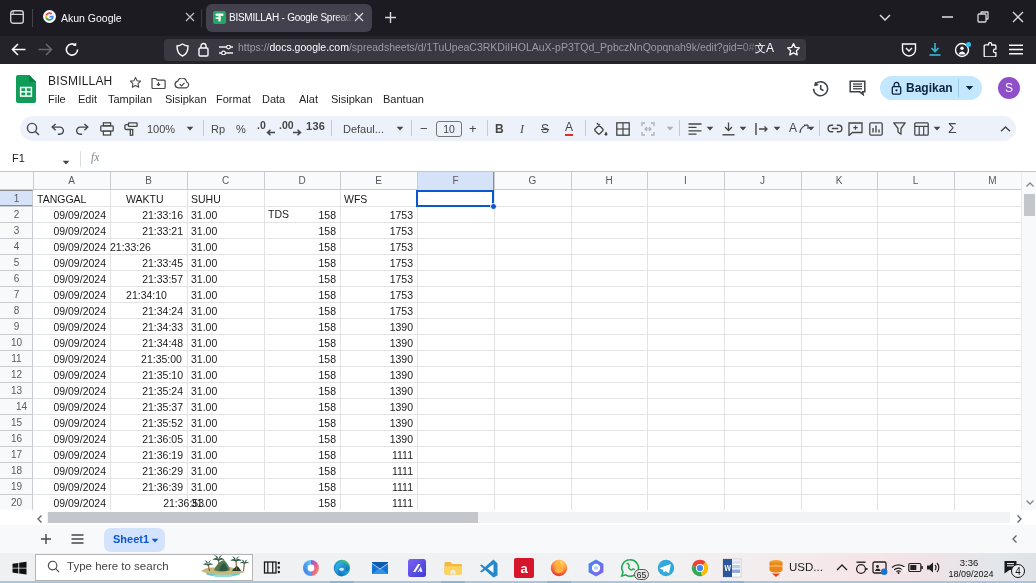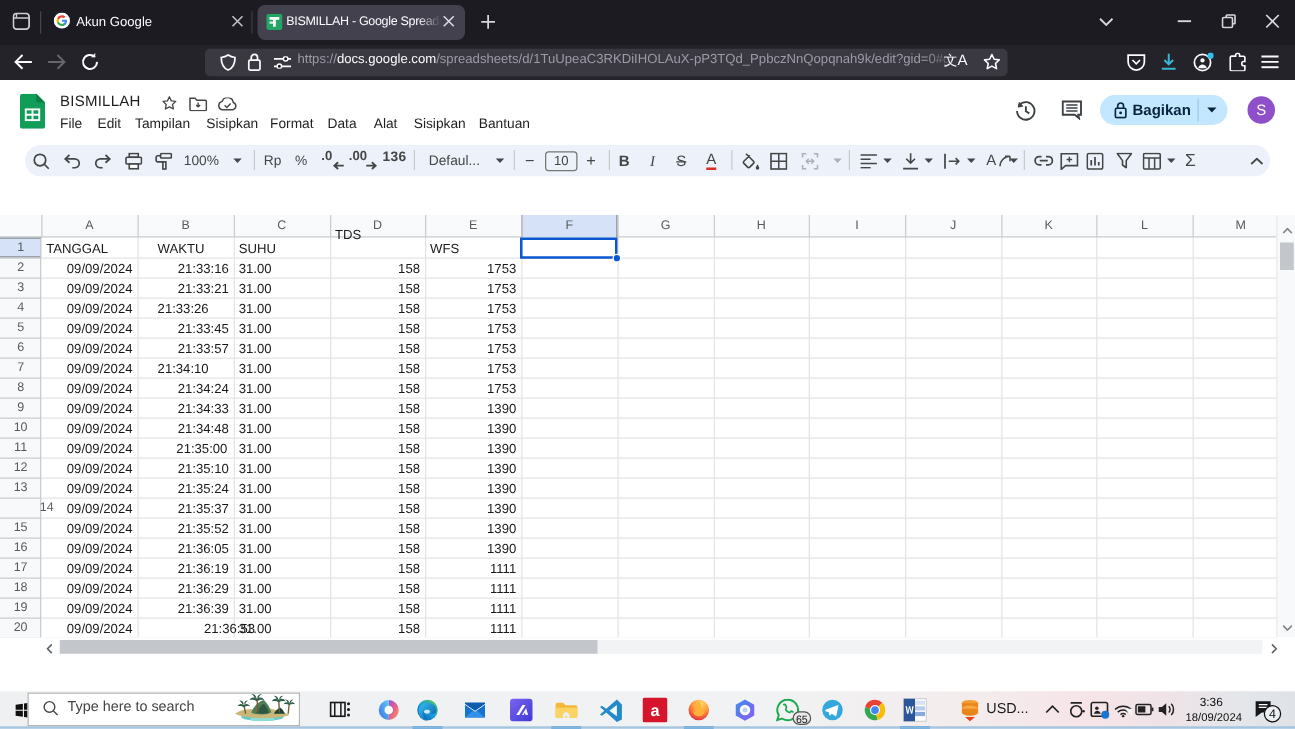--- a/index.html
+++ b/index.html
@@ -332,20 +332,28 @@
         <line x1="9.7" y1="4.4" x2="9.7" y2="13" stroke="#444746" stroke-width="1.2"></line>
       </svg>
     <svg class="abs" style="left:933px;top:62px" width="8" height="5" viewBox="0 0 8 5">
         <path d="M0.6 0.8l3.4 3.6 3.4-3.6z" fill="#444746"></path>
       </svg>
     <div class="abs tbtxt" style="left:948px;top:56px;font-size:14px">Σ</div>
     <svg class="abs" style="left:1000px;top:62px" width="11" height="6" viewBox="0 0 11 6">
         <path d="M1 5.2L5.5 1 10 5.2" fill="none" stroke="#444746" stroke-width="1.4"></path>
       </svg>
 
+    <div id="fbar">
+      <div class="abs" style="left:12px;top:6px;font-size:11px;color:#202124">F1</div>
+      <svg class="abs" style="left:62px;top:14px" width="8" height="5" viewBox="0 0 8 5">
+          <path d="M0.6 0.8l3.4 3.6 3.4-3.6z" fill="#444746"></path>
+        </svg>
+      <div class="abs" style="left:80px;top:5px;width:1px;height:16px;background:#dadce0"></div>
+      <div class="abs" style="left:91px;top:5px;font-size:11.5px;font-style:italic;color:#80868b;font-family:'Liberation Serif',serif">fx</div>
+    </div>
     <div id="grid">
 <div style="position:absolute;left:0;top:0;width:1021px;height:338px;background:#fff">
 <div style="position:absolute;left:0;top:0;width:1021px;height:18px;background:#f9fafb;border-bottom:1px solid #c9ccd0"></div>
 <div style="position:absolute;left:417px;top:0;width:77px;height:18px;background:#d6e2f7;border-left:1px solid #898d91;border-right:1px solid #898d91;box-sizing:border-box"></div>
 <div style="position:absolute;left:0;top:18px;width:33px;height:320px;background:#f8f9fa;border-right:1px solid #c9ccd0"></div>
 <div style="position:absolute;left:0;top:18px;width:33px;height:16px;background:#d6e2f7;border-top:1px solid #898d91;border-bottom:1px solid #898d91;box-sizing:border-box;border-right:1px solid #c9ccd0"></div>
 <div style="position:absolute;left:110px;top:18px;width:1px;height:320px;background:#e2e3e3"></div>
 <div style="position:absolute;left:187px;top:18px;width:1px;height:320px;background:#e2e3e3"></div>
 <div style="position:absolute;left:264px;top:18px;width:1px;height:320px;background:#e2e3e3"></div>
 <div style="position:absolute;left:340px;top:18px;width:1px;height:320px;background:#e2e3e3"></div>
@@ -429,44 +437,44 @@
 <div style="position:absolute;left:0;top:69px;width:33px;text-align:center;font-size:10px;color:#575b5f">4</div>
 <div style="position:absolute;left:0;top:85px;width:33px;text-align:center;font-size:10px;color:#575b5f">5</div>
 <div style="position:absolute;left:0;top:101px;width:33px;text-align:center;font-size:10px;color:#575b5f">6</div>
 <div style="position:absolute;left:0;top:117px;width:33px;text-align:center;font-size:10px;color:#575b5f">7</div>
 <div style="position:absolute;left:0;top:133px;width:33px;text-align:center;font-size:10px;color:#575b5f">8</div>
 <div style="position:absolute;left:0;top:149px;width:33px;text-align:center;font-size:10px;color:#575b5f">9</div>
 <div style="position:absolute;left:0;top:165px;width:33px;text-align:center;font-size:10px;color:#575b5f">10</div>
 <div style="position:absolute;left:0;top:181px;width:33px;text-align:center;font-size:10px;color:#575b5f">11</div>
 <div style="position:absolute;left:0;top:197px;width:33px;text-align:center;font-size:10px;color:#575b5f">12</div>
 <div style="position:absolute;left:0;top:213px;width:33px;text-align:center;font-size:10px;color:#575b5f">13</div>
-<div style="position:absolute;left:0;top:229px;width:43px;text-align:right;font-size:10px;color:#575b5f">14</div>
+<div style="position:absolute;left:0;top:229px;width:43px;text-align:center;font-size:10px;color:#575b5f">14</div>
 <div style="position:absolute;left:0;top:245px;width:33px;text-align:center;font-size:10px;color:#575b5f">15</div>
 <div style="position:absolute;left:0;top:261px;width:33px;text-align:center;font-size:10px;color:#575b5f">16</div>
 <div style="position:absolute;left:0;top:277px;width:33px;text-align:center;font-size:10px;color:#575b5f">17</div>
 <div style="position:absolute;left:0;top:293px;width:33px;text-align:center;font-size:10px;color:#575b5f">18</div>
 <div style="position:absolute;left:0;top:309px;width:33px;text-align:center;font-size:10px;color:#575b5f">19</div>
 <div style="position:absolute;left:0;top:325px;width:33px;text-align:center;font-size:10px;color:#575b5f">20</div>
 <div class="ctx" style="left:37px;top:21px">TANGGAL</div>
 <div class="ctx" style="left:126px;top:21px">WAKTU</div>
 <div class="ctx" style="left:191px;top:21px">SUHU</div>
-<div class="ctx" style="left:268px;top:10px">TDS</div>
+<div class="ctx" style="left:268px;top:36px">TDS</div>
 <div class="ctx" style="left:344px;top:21px">WFS</div>
 <div class="ctx" style="left:33px;top:37px;width:73px;text-align:right">09/09/2024</div>
 <div class="ctx" style="left:110px;top:37px;width:73px;text-align:right">21:33:16</div>
 <div class="ctx" style="left:191px;top:37px">31.00</div>
 <div class="ctx" style="left:264px;top:37px;width:72px;text-align:right">158</div>
 <div class="ctx" style="left:340px;top:37px;width:73px;text-align:right">1753</div>
 <div class="ctx" style="left:33px;top:53px;width:73px;text-align:right">09/09/2024</div>
 <div class="ctx" style="left:110px;top:53px;width:73px;text-align:right">21:33:21</div>
 <div class="ctx" style="left:191px;top:53px">31.00</div>
 <div class="ctx" style="left:264px;top:53px;width:72px;text-align:right">158</div>
 <div class="ctx" style="left:340px;top:53px;width:73px;text-align:right">1753</div>
 <div class="ctx" style="left:33px;top:69px;width:73px;text-align:right">09/09/2024</div>
-<div class="ctx" style="left:110px;top:69px;width:73px;text-align:center">21:33:26</div>
+<div class="ctx" style="left:110px;top:69px;width:73px;text-align:left">21:33:26</div>
 <div class="ctx" style="left:191px;top:69px">31.00</div>
 <div class="ctx" style="left:264px;top:69px;width:72px;text-align:right">158</div>
 <div class="ctx" style="left:340px;top:69px;width:73px;text-align:right">1753</div>
 <div class="ctx" style="left:33px;top:85px;width:73px;text-align:right">09/09/2024</div>
 <div class="ctx" style="left:110px;top:85px;width:73px;text-align:right">21:33:45</div>
 <div class="ctx" style="left:191px;top:85px">31.00</div>
 <div class="ctx" style="left:264px;top:85px;width:72px;text-align:right">158</div>
 <div class="ctx" style="left:340px;top:85px;width:73px;text-align:right">1753</div>
 <div class="ctx" style="left:33px;top:101px;width:73px;text-align:right">09/09/2024</div>
 <div class="ctx" style="left:110px;top:101px;width:73px;text-align:right">21:33:57</div>
@@ -560,32 +568,48 @@
     <div id="hscroll">
       <svg class="abs" style="left:37px;top:5px" width="5" height="8" viewBox="0 0 5 8">
           <path d="M4.5 0.5L1 4l3.5 3.5" fill="none" stroke="#5f6368" stroke-width="1.3"></path>
         </svg>
       <div class="abs" style="left:47px;top:2px;width:963px;height:11px;background:#f1f3f4"></div>
       <div class="abs" style="left:48px;top:2px;width:430px;height:11px;background:#c3c6ca"></div>
       <svg class="abs" style="left:1017px;top:5px" width="5" height="8" viewBox="0 0 5 8">
           <path d="M0.5 0.5L4 4 0.5 7.5" fill="none" stroke="#5f6368" stroke-width="1.3"></path>
         </svg>
     </div>
+    <div id="sheetbar">
+      <svg class="abs" style="left:40px;top:8px" width="12" height="12" viewBox="0 0 12 12">
+          <path d="M6 1v10M1 6h10" stroke="#444746" stroke-width="1.4"></path>
+        </svg>
+      <svg class="abs" style="left:71px;top:9px" width="13" height="10" viewBox="0 0 13 10">
+          <path d="M0.5 1h12M0.5 5h12M0.5 9h12" stroke="#444746" stroke-width="1.4"></path>
+        </svg>
+      <div class="abs" style="left:104px;top:3px;width:61px;height:24px;background:#d3e3fd;border-radius:7px"></div>
+      <div class="abs" style="left:113px;top:8px;font-size:11px;font-weight:bold;color:#0b57d0">Sheet1</div>
+      <svg class="abs" style="left:151px;top:13px" width="8" height="5" viewBox="0 0 8 5">
+          <path d="M0.6 0.8l3.4 3.6 3.4-3.6z" fill="#0b57d0"></path>
+        </svg>
+      <svg class="abs" style="left:1012px;top:10px" width="5" height="8" viewBox="0 0 5 8">
+          <path d="M4.5 0.5L1 4l3.5 3.5" fill="none" stroke="#5f6368" stroke-width="1.3"></path>
+        </svg>
+    </div>
   </div>
 
   <div id="taskbar">
 
     <svg class="abs" style="left:12px;top:8px" width="15" height="14" viewBox="0 0 15 14">
         <path d="M0.5 2.7L6.3 1.9v4.8H0.5z" fill="#111"></path>
         <path d="M7.2 1.77L14.5 0.8v5.9H7.2z" fill="#111"></path>
         <path d="M0.5 7.6h5.8v4.8l-5.8-.8z" fill="#111"></path>
         <path d="M7.2 7.6h7.3v5.9l-7.3-1z" fill="#111"></path>
       </svg>
 
-    <div class="abs" style="left:22px;top:1px;width:218px;height:27px;background:#fff;border:1px solid #b5b5b5">
+    <div class="abs" style="left:35px;top:1px;width:218px;height:27px;background:#fff;border:1px solid #b5b5b5">
       <svg class="abs" style="left:11px;top:5px" width="13" height="13" viewBox="0 0 14 14">
           <circle cx="6" cy="6" r="4.6" fill="none" stroke="#444" stroke-width="1.2"></circle>
           <line x1="9.4" y1="9.4" x2="13" y2="13" stroke="#444" stroke-width="1.2"></line>
         </svg>
       <div class="abs" style="left:31px;top:4.5px;font-size:11.5px;color:#444">Type here to search</div>
       <svg class="abs" style="left:160px;top:0px" width="56" height="22" viewBox="0 0 56 22">
         <rect width="56" height="22" fill="#fff"></rect>
         <ellipse cx="27" cy="18.5" rx="17" ry="3.2" fill="#62c9c6"></ellipse>
         <ellipse cx="27" cy="20.5" rx="10" ry="1.8" fill="#8edcd8"></ellipse>
         <path d="M5 16c4-3 9-4 14-3.5 4-2.5 9-3 13-1l8 2 9 3.5c-6 2-12 2.5-22 2.5S9 18 5 16z" fill="#c9b77a"></path>

